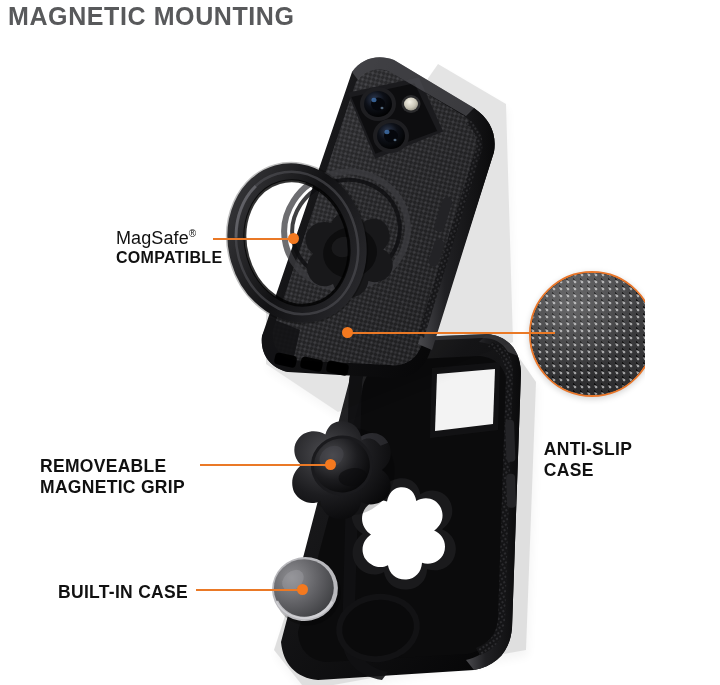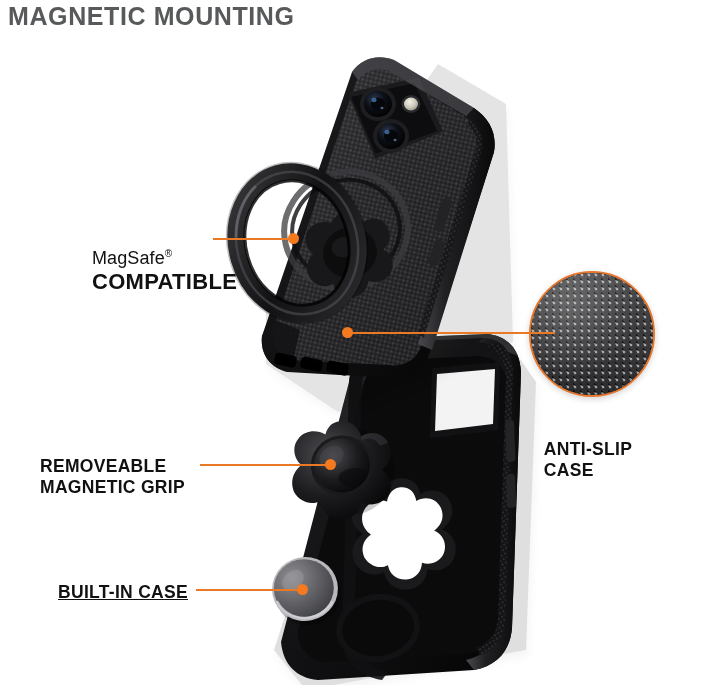--- a/index.html
+++ b/index.html
@@ -11,21 +11,20 @@
   body {
     font-family: "Liberation Sans", sans-serif;
     -webkit-font-smoothing: antialiased;
   }
   #page {
     position: relative;
     width: 645px;
     height: 685px;
     background: #ffffff;
     overflow: hidden;
-    padding-left: 24px;
   }
 
   
   #page-title {
     position: absolute;
     left: 8px;
     top: 2px;
     font-size: 25px;
     font-weight: bold;
     letter-spacing: 0.6px;
@@ -44,38 +43,38 @@
   .callout-label .l2 {
     display: block;
   }
   .label-bold .l1,
   .label-bold .l2 {
     font-weight: bold;
     font-size: 17.5px;
     letter-spacing: 0.3px;
   }
   
-  #label-magsafe { left: 92px; top: 228px; text-align: left; margin-top: 20px; }
+  #label-magsafe { left: 116px; top: 228px; text-align: left; }
   #label-magsafe .l1 {
     font-weight: normal;
     font-size: 18px;
     letter-spacing: 0.1px;
   }
   #label-magsafe .l1 sup {
     font-size: 10px;
     vertical-align: super;
   }
   #label-magsafe .l2 {
     font-weight: bold;
-    font-size: 22px;
+    font-size: 16px;
     letter-spacing: 0.3px;
   }
 
   #label-removable { left: 40px; top: 456px; text-align: left; }
-  #label-builtin  { left: 58px; top: 582px; text-align: left; text-decoration: underline; }
+  #label-builtin  { left: 58px; top: 582px; text-align: left; }
   #label-grip     { left: 588px; top: 439px; text-align: left; transform: translateX(-50%); }
 
   
   .leader-line {
     position: absolute;
     height: 2px;
     background: #ea7926;
   }
   .leader-dot {
     position: absolute;

